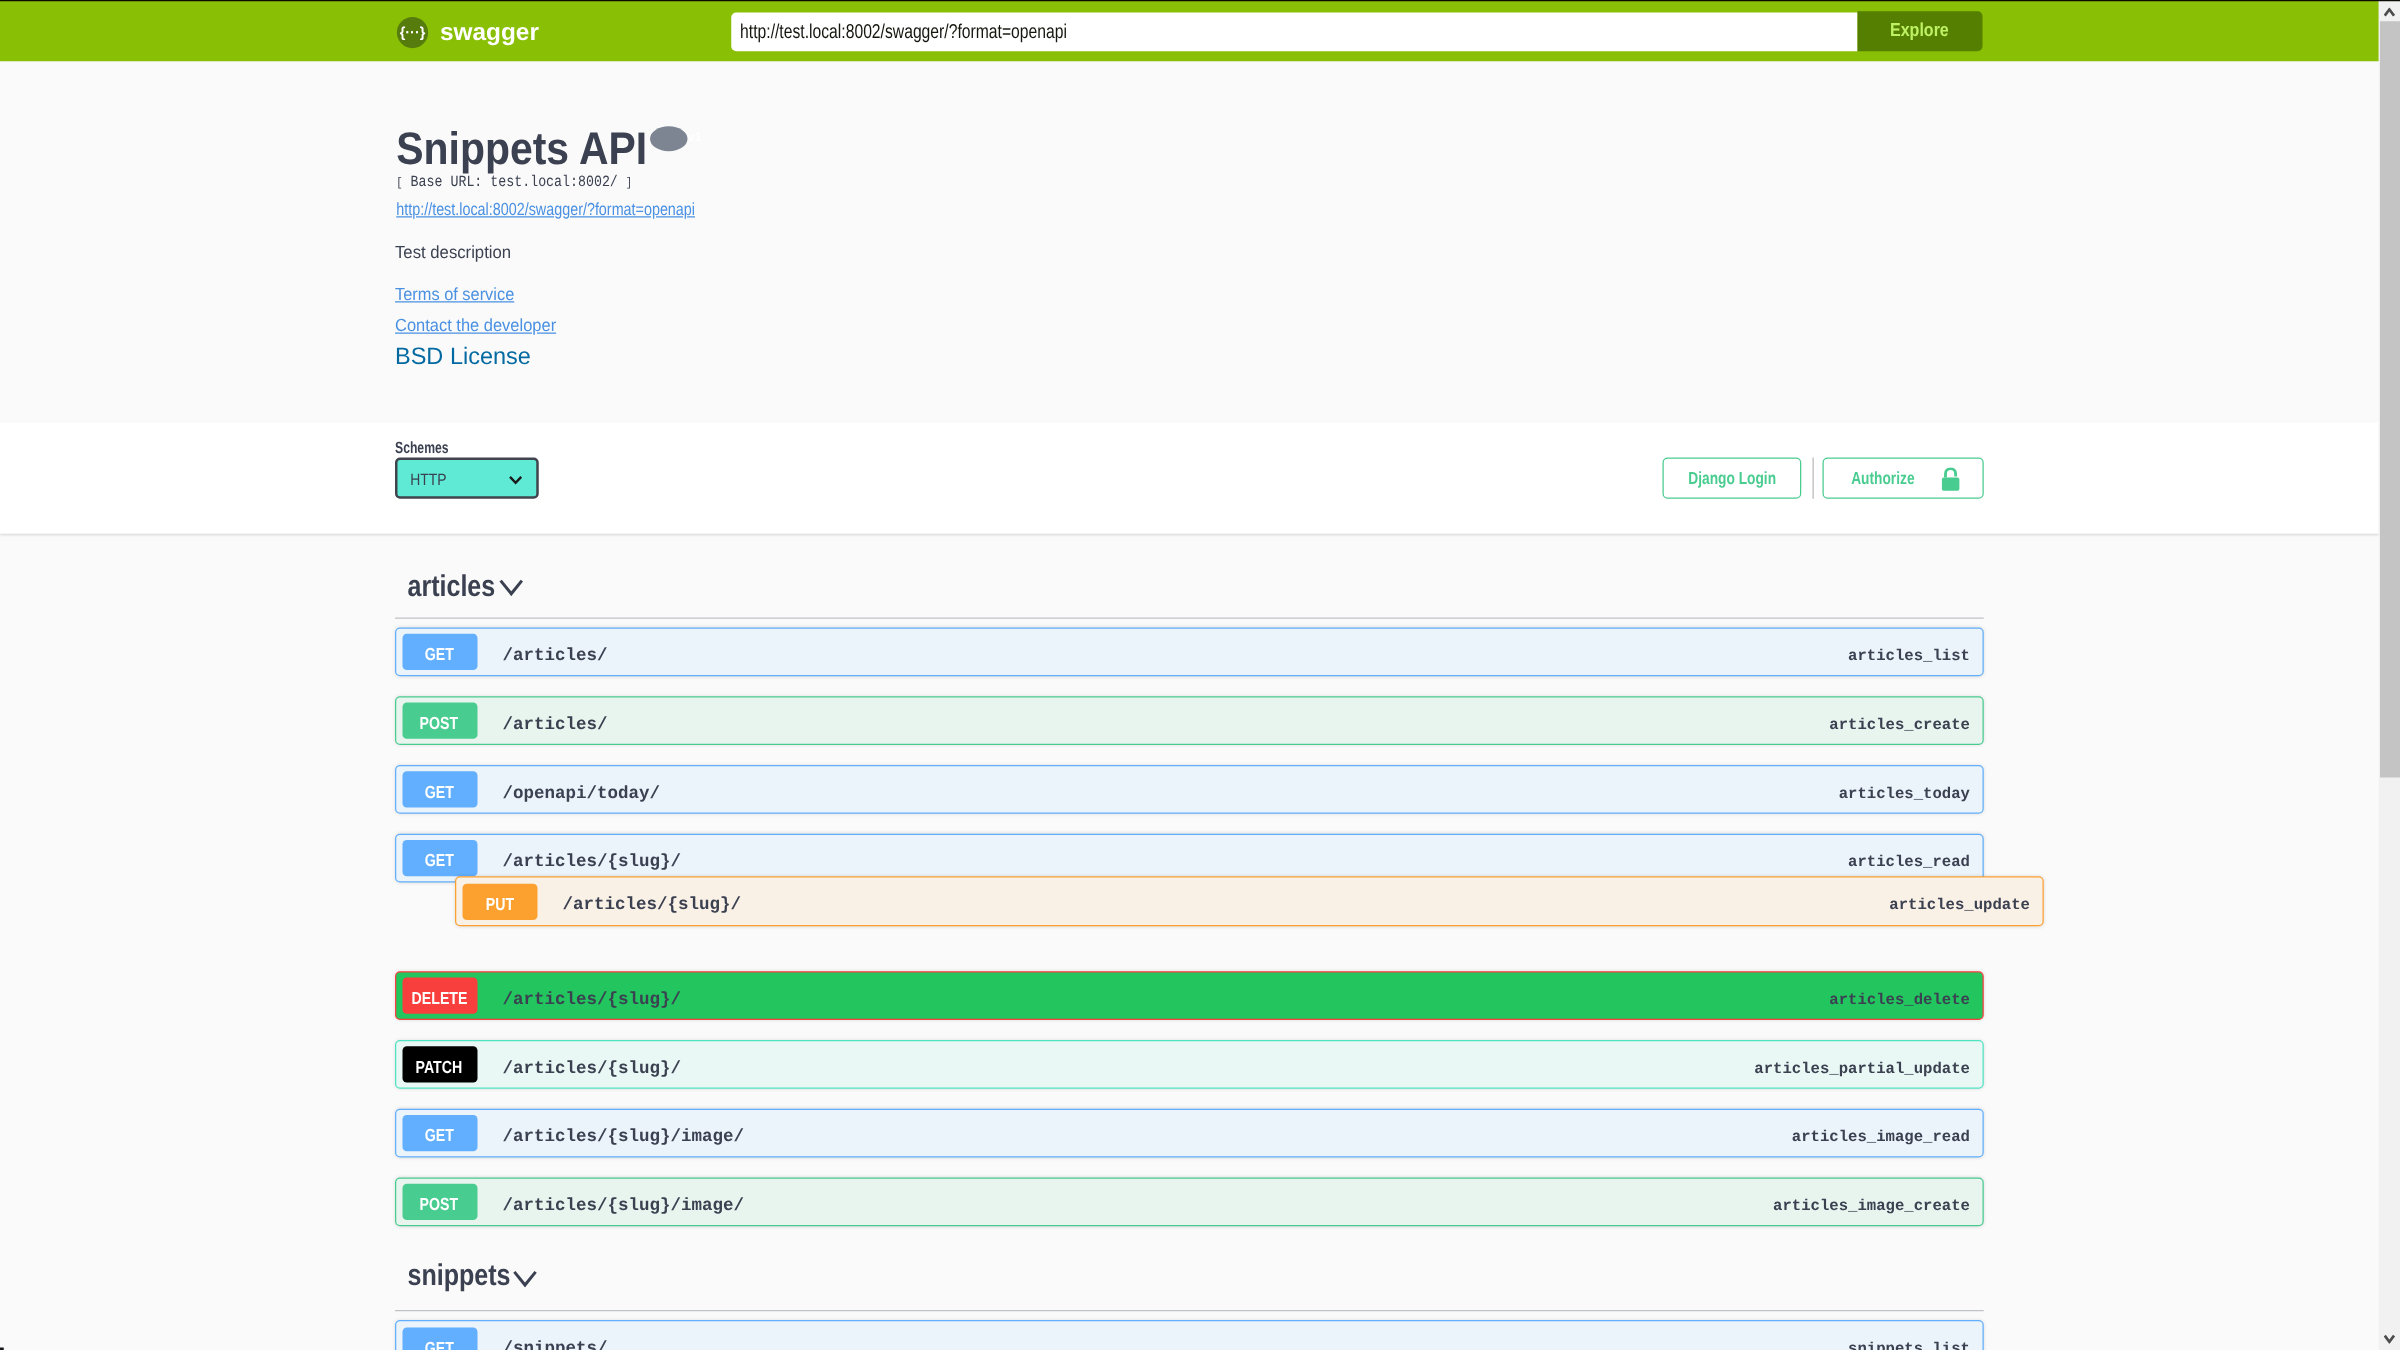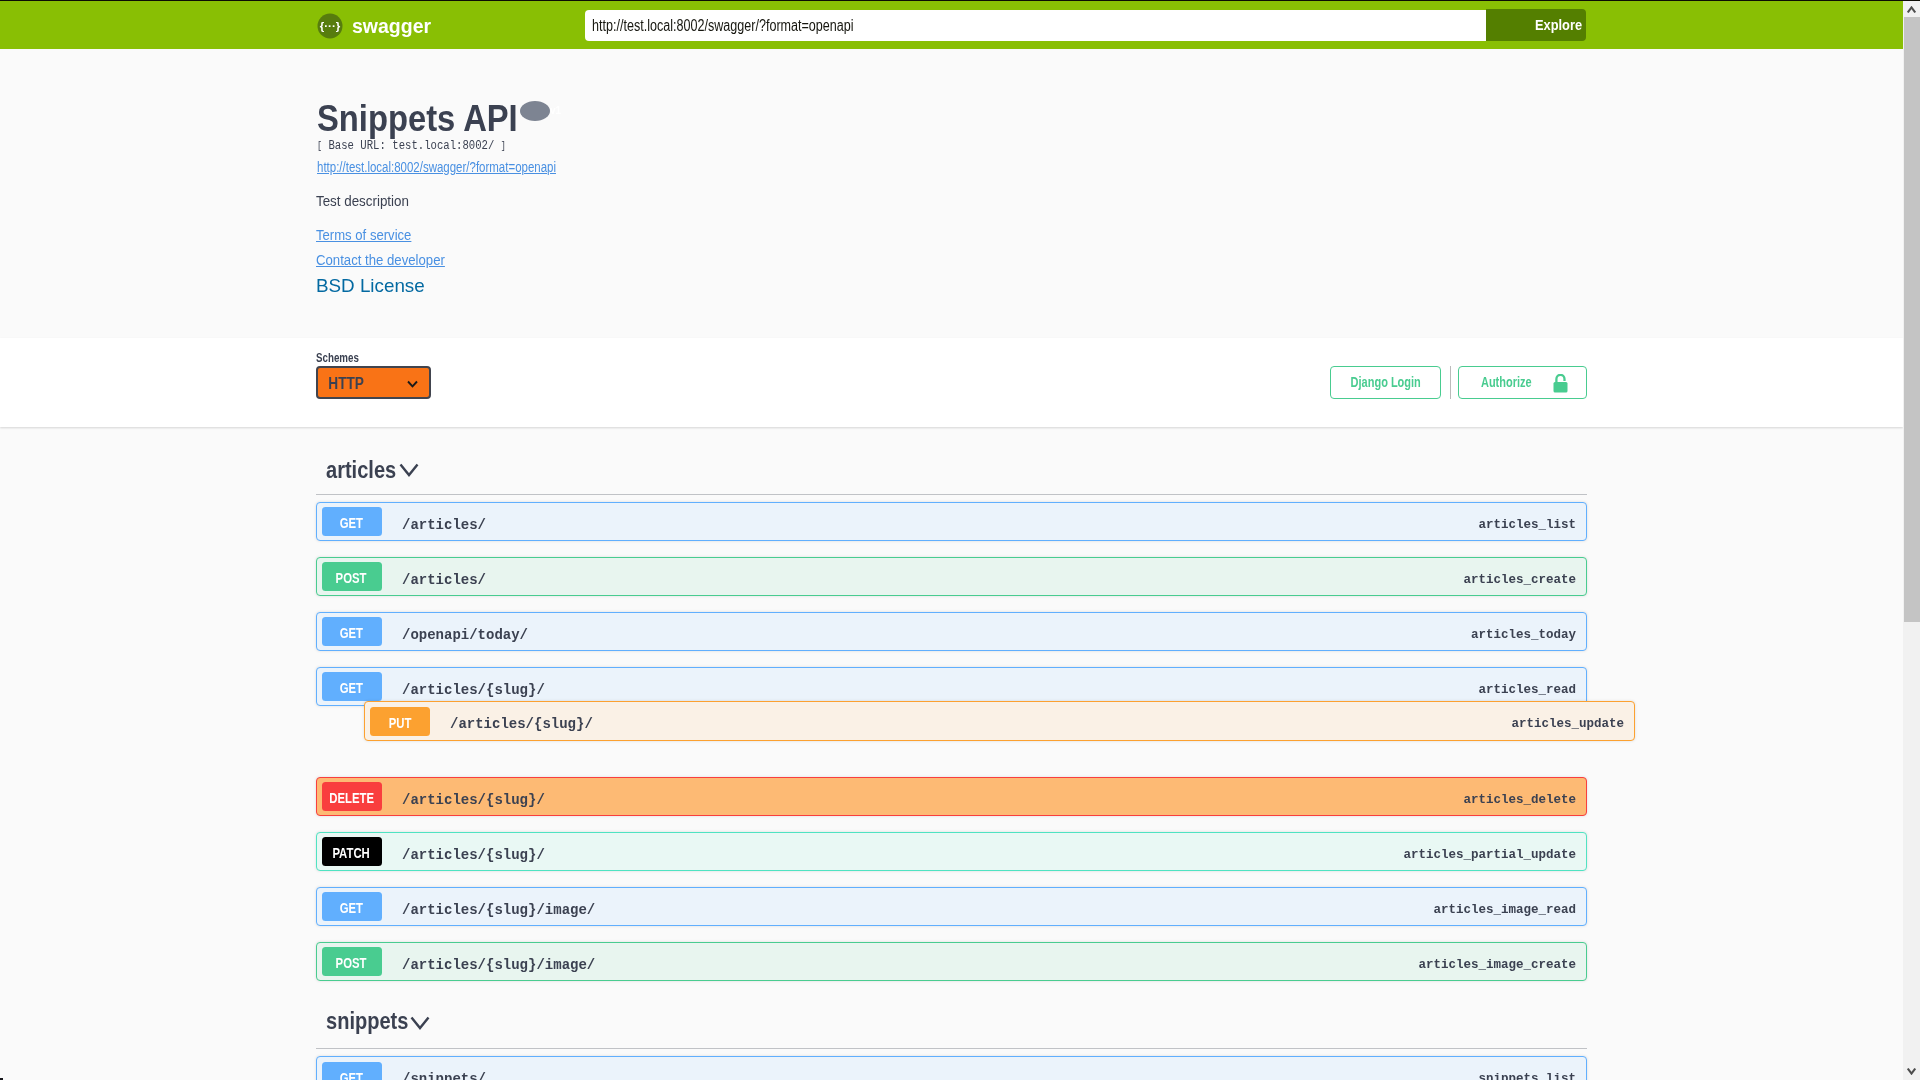--- a/index.html
+++ b/index.html
@@ -7,21 +7,21 @@
   body { position:relative; background:#fafafa; font-family:"Liberation Sans",sans-serif; color:#3b4151; }
   .abs { position:absolute; }
 
   
   .topbar { position:absolute; left:0; top:0; width:1903px; height:49px; background:#89bf04; }
   .logotext { position:absolute; left:352px; top:15px; font-size:19.5px; line-height:22px; font-weight:bold; color:#fff; }
   .dl-input { position:absolute; left:585px; top:10px; width:901px; height:31px; background:#fff;
               border-radius:4px 0 0 4px; font-size:16px; color:#16160f; line-height:31px; }
   .dl-input span { display:inline-block; padding-left:9px; transform:scaleX(0.785); transform-origin:left center; white-space:nowrap; }
   .explore { position:absolute; left:1486px; top:9px; width:100px; height:32px; background:#547f00;
-             border-radius:0 4px 4px 0; color:#ffffff; font-weight:bold; font-size:15px; text-align:right; line-height:32px; }
+             border-radius:0 4px 4px 0; color:#bef264; font-weight:bold; font-size:15px; text-align:center; line-height:32px; }
   .explore span { display:inline-block; transform:scaleX(0.855); }
 
   
   .title { position:absolute; left:317px; top:101px; font-size:36.5px; line-height:36.5px; font-weight:bold; color:#3b4151;
            transform:scaleX(0.897); transform-origin:left top; white-space:nowrap; }
   .vbadge { position:absolute; left:520px; top:101px; width:21px; height:20px; border-radius:50%;
             background:#7d8492; color:#fff; font-size:10px; font-weight:bold; text-align:center; line-height:20px;padding-left:30px; }
   .baseurl { position:absolute; left:317px; top:140px; font-family:"Liberation Mono",monospace;
              font-size:12.5px; line-height:13px; color:#3b4151; transform:scaleX(0.85); transform-origin:left top; white-space:nowrap; }
   .baseurl .brk { font-size:10px; }
@@ -34,22 +34,22 @@
   .contact { position:absolute; left:316px; top:253px; font-size:14px; line-height:14px; color:#4990e2; text-decoration:underline;
                transform:scaleX(0.941); transform-origin:left top; white-space:nowrap; }
   .license { position:absolute; left:316px; top:279px; font-size:19px; line-height:14px; color:#0369a1;
                transform:scaleX(0.99); transform-origin:left top; white-space:nowrap; }
 
   
   .schemeband { position:absolute; left:0; top:338px; width:1903px; height:89px; background:#fff;
                 box-shadow:0 1px 2px 0 rgba(0,0,0,0.15); }
   .schemelabel { position:absolute; left:316px; top:351px; font-size:13px; line-height:13px; font-weight:bold; color:#3b4151;
                   transform:scaleX(0.75); transform-origin:left top; }
-  .schemesel { position:absolute; left:316px; top:366px; width:115px; height:33px; background:#f97316;
-               border:2px solid #41444e; border-radius:4px; font-size:16px; font-weight:bold; color:#3b4151;
+  .schemesel { position:absolute; left:316px; top:366px; width:115px; height:33px; background:#5eead4;
+               border:2px solid #41444e; border-radius:4px; font-size:13px; font-weight:normal; color:#3b4151;
                line-height:31px; }
   .schemesel em { font-style:normal; display:inline-block; padding-left:12px; transform:scaleX(0.855); transform-origin:left center; }
   .btn { position:absolute; top:366px; height:33px; border:1px solid #49cc90; border-radius:4px;
          color:#49cc90; font-size:14px; font-weight:bold; text-align:center; line-height:31px; background:transparent; }
   .django { left:1330px; width:111px; }
   .btn span { display:inline-block; transform:scaleX(0.785); }
   .authz  { left:1458px; width:129px; text-align:left; padding-left:15px; }
   .authdivider { position:absolute; left:1450px; top:366px; width:1px; height:33px; background:#bbb; }
 
   
@@ -65,21 +65,21 @@
   .row .path { position:absolute; left:85px; top:4.2px; height:37.5px; line-height:37.5px;
                font-family:"Liberation Mono",monospace; font-size:14px; color:#3b4151; font-weight:bold; }
   .row .opid { position:absolute; right:10px; top:4.2px; height:37.5px; line-height:37.5px;
                font-family:"Liberation Mono",monospace; font-size:12.5px; font-weight:bold; color:#3b4151; }
   .get    { border-color:#61affe; background:#ebf3fb; }
   .get    .badge { background:#61affe; }
   .post   { border-color:#49cc90; background:#e8f5ef; }
   .post   .badge { background:#49cc90; }
   .put    { border-color:#fca130; background:#faf1e6; }
   .put    .badge { background:#fca130; }
-  .delete { border-color:#f93e3e; background:#fdba74;padding-left:30px; }
+  .delete { border-color:#f93e3e; background:#22c55e;padding-left:30px; }
   .delete .badge { background:#f93e3e; }
   .patch  { border-color:#50e3c2; background:#e9f8f4; }
   .patch  .badge { background:#000000; }
 
   
   .sb-track { position:absolute; left:1903px; top:0; width:17px; height:1080px; background:#f1f1f1; }
   .sb-thumb { position:absolute; left:1904px; top:17px; width:16px; height:605px; background:#c4c4c4; }
 </style>
 </head>
 <body>

